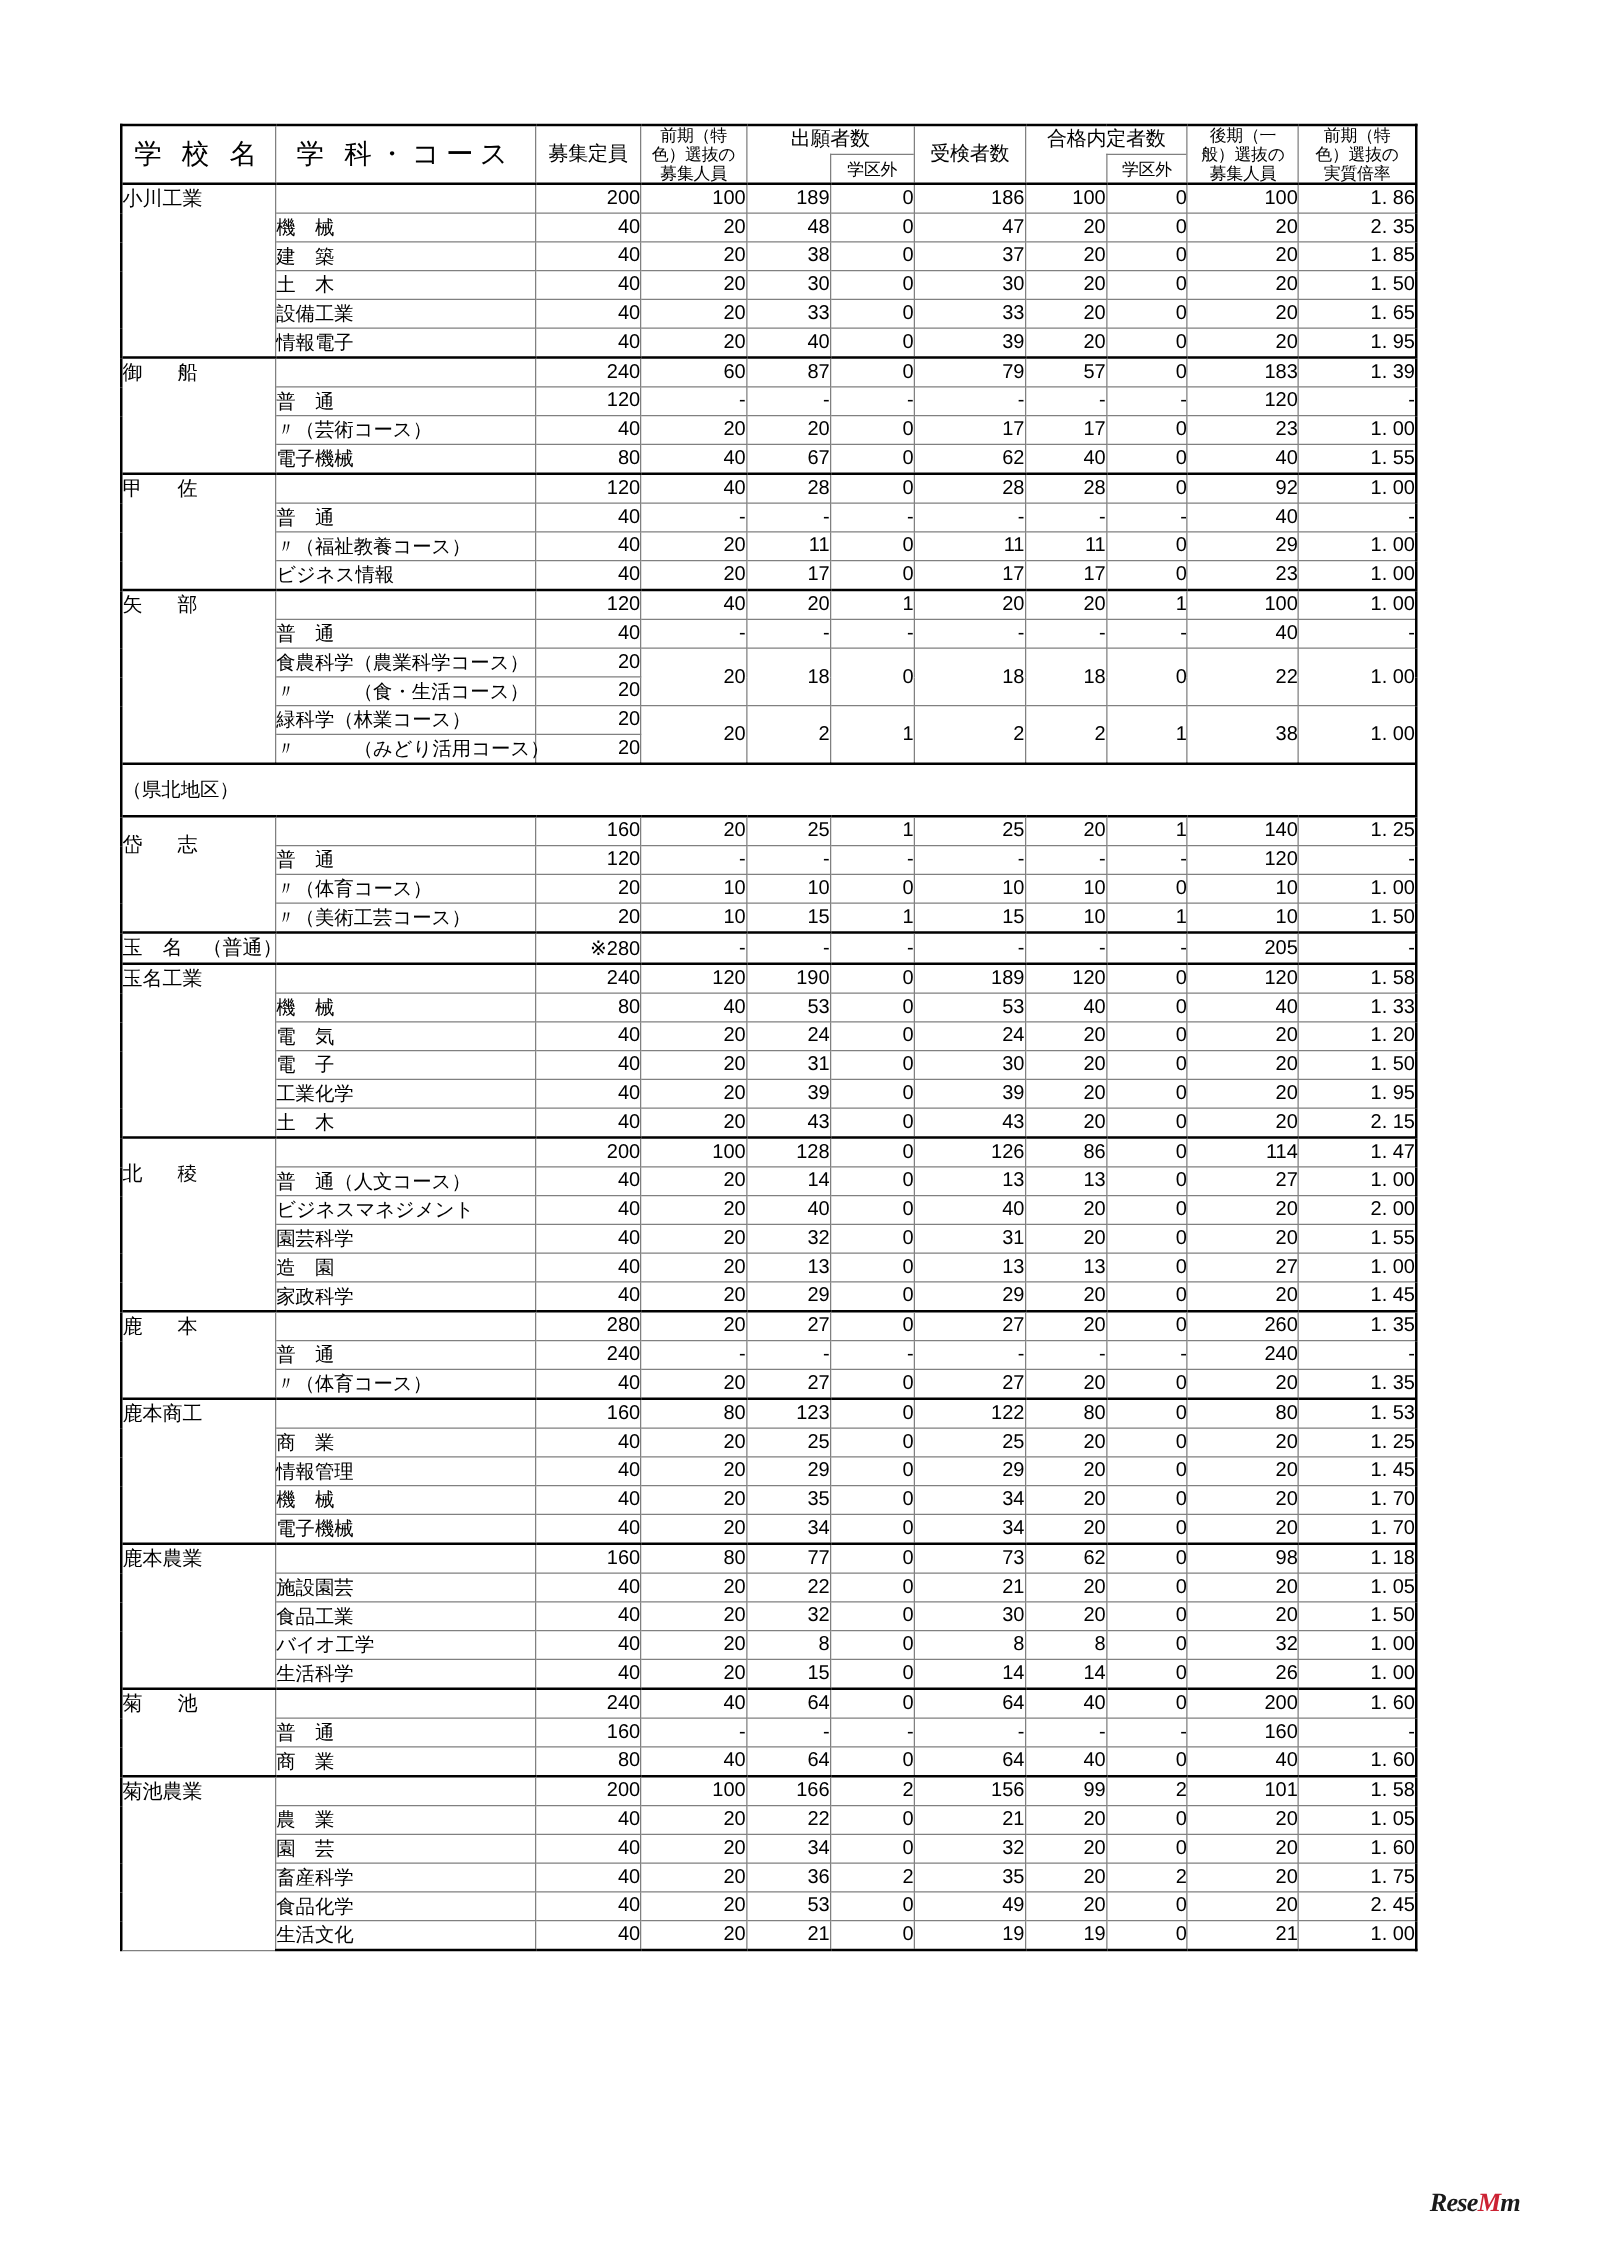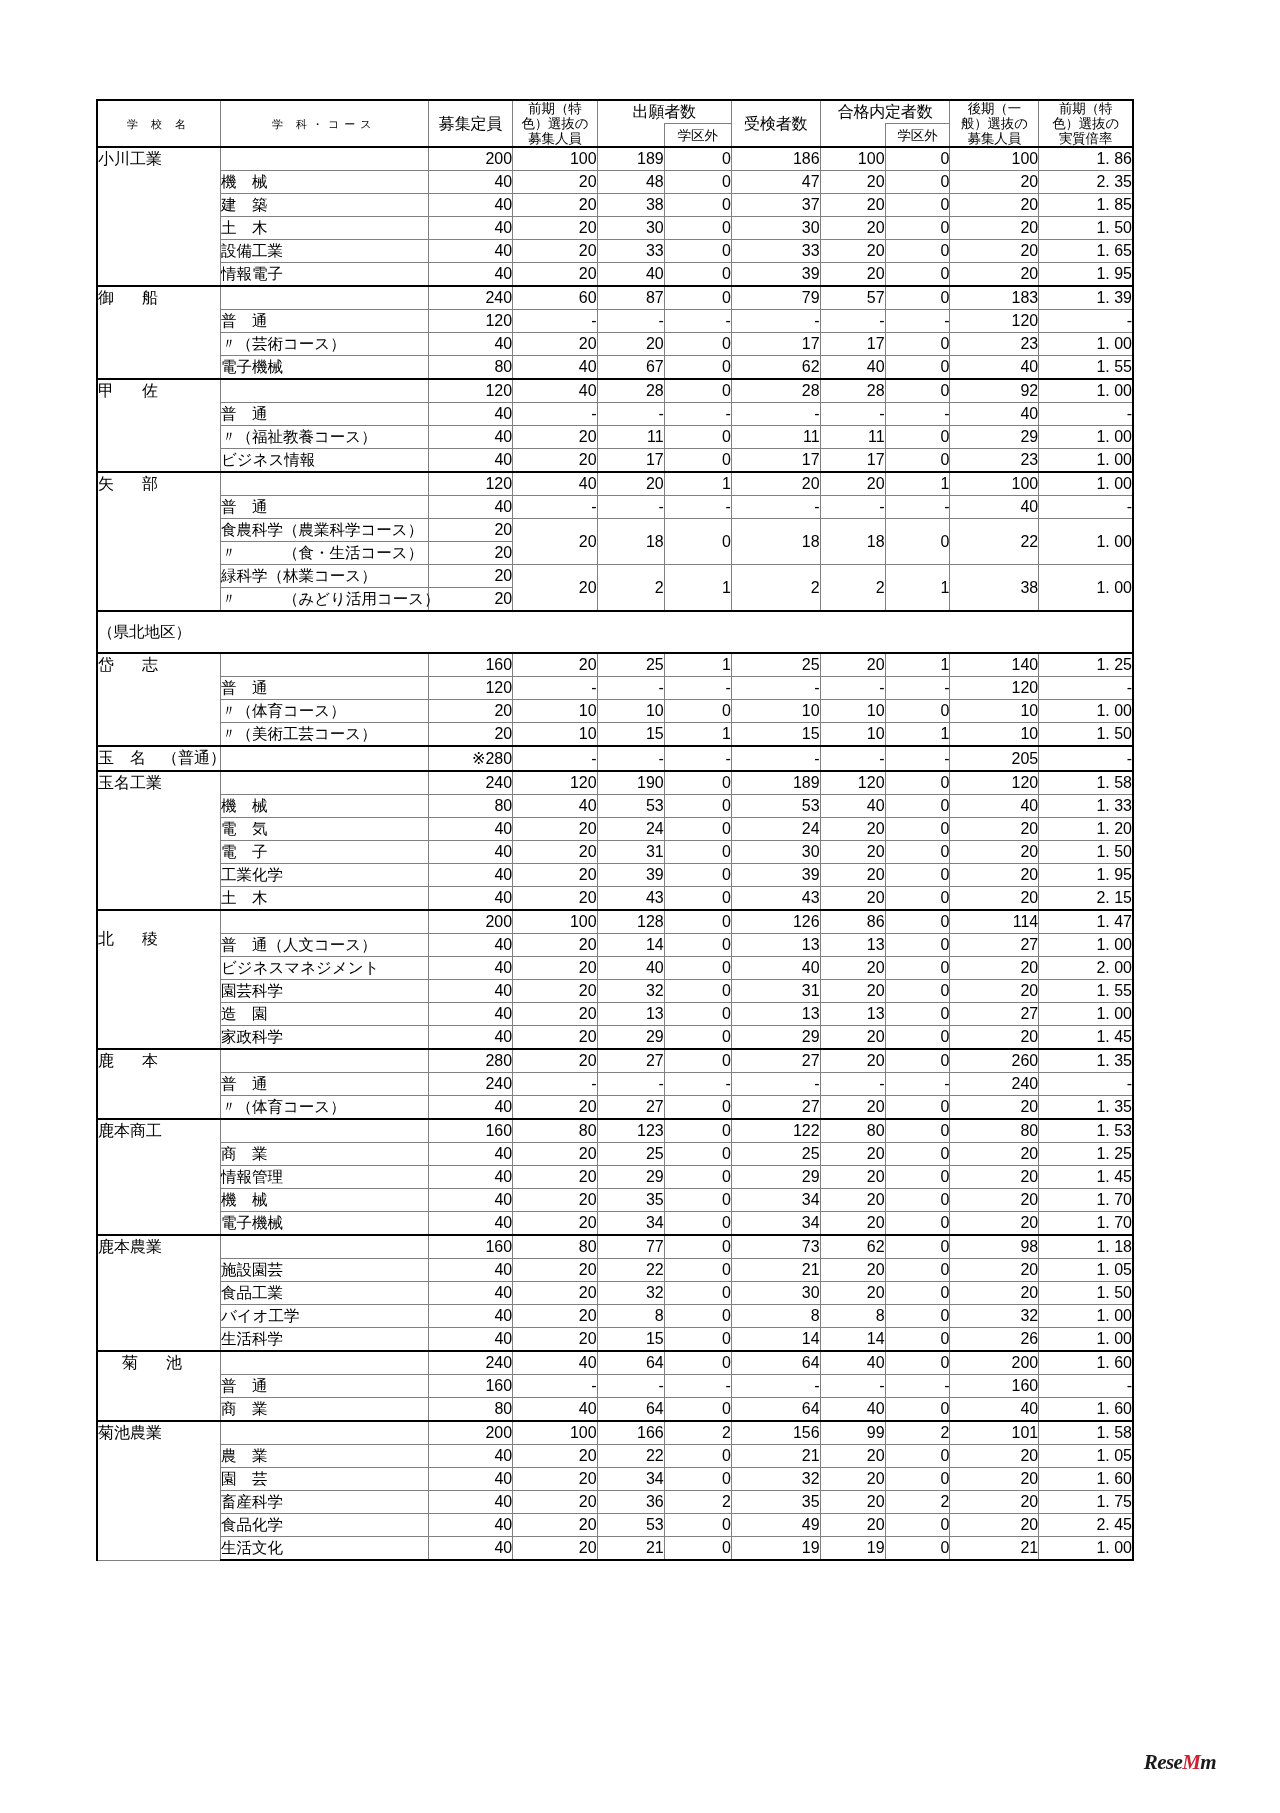--- a/index.html
+++ b/index.html
@@ -49,21 +49,21 @@
   col.c-bairitsu { width: 87px; }
 
   
   thead td {
     text-align: center;
     font-size: 14px;
     line-height: 1.12;
     letter-spacing: -0.2px;
   }
   .hdr-big {
-    font-size: 11px;
+    font-size: 22px;
     letter-spacing: 5px;
     padding-left: 4px;
     margin-top: 33px;
   }
   .hdr-mid { font-size: 16px; }
   .hdr-small { font-size: 13.5px; margin-top: 12px; }
 
   
   td.school {
     text-align: left;
@@ -388,21 +388,21 @@
           <td class="num tb-right" rowspan="2">1. 00</td>
         </tr>
         <tr>
           <td class="course tiny">〃　　　（みどり活用コース）</td>
           <td class="num">20</td>
         </tr>
         <tr>
           <td colspan="11" class="note tb-top tb-left tb-right" style="height: 40px;">（県北地区）</td>
         </tr>
         <tr>
-          <td rowspan="4" class="school tb-left tb-top" style="vertical-align: top; padding-top: 1px;"><span class="sp">岱　</span>志</td>
+          <td rowspan="4" class="school tb-left tb-top" style="vertical-align: top; padding-top: 12px;"><span class="sp">岱　</span>志</td>
           <td class="blank tb-top"></td>
           <td class="num tb-top">160</td>
           <td class="num tb-top">20</td>
           <td class="num tb-top">25</td>
           <td class="num tb-top">1</td>
           <td class="num tb-top">25</td>
           <td class="num tb-top">20</td>
           <td class="num tb-top">1</td>
           <td class="num tb-top">140</td>
           <td class="num tb-top tb-right">1. 25</td>
@@ -755,21 +755,21 @@
           <td class="num">20</td>
           <td class="num">15</td>
           <td class="num">0</td>
           <td class="num">14</td>
           <td class="num">14</td>
           <td class="num">0</td>
           <td class="num">26</td>
           <td class="num tb-right">1. 00</td>
         </tr>
         <tr>
-          <td rowspan="3" class="school tb-left tb-top" style="vertical-align: top; padding-top: 1px; padding-left: 24px;"><span class="sp">菊　</span>池</td>
+          <td rowspan="3" class="school tb-left tb-top" style="vertical-align: top; padding-top: 1px;"><span class="sp">菊　</span>池</td>
           <td class="blank tb-top"></td>
           <td class="num tb-top">240</td>
           <td class="num tb-top">40</td>
           <td class="num tb-top">64</td>
           <td class="num tb-top">0</td>
           <td class="num tb-top">64</td>
           <td class="num tb-top">40</td>
           <td class="num tb-top">0</td>
           <td class="num tb-top">200</td>
           <td class="num tb-top tb-right">1. 60</td>

